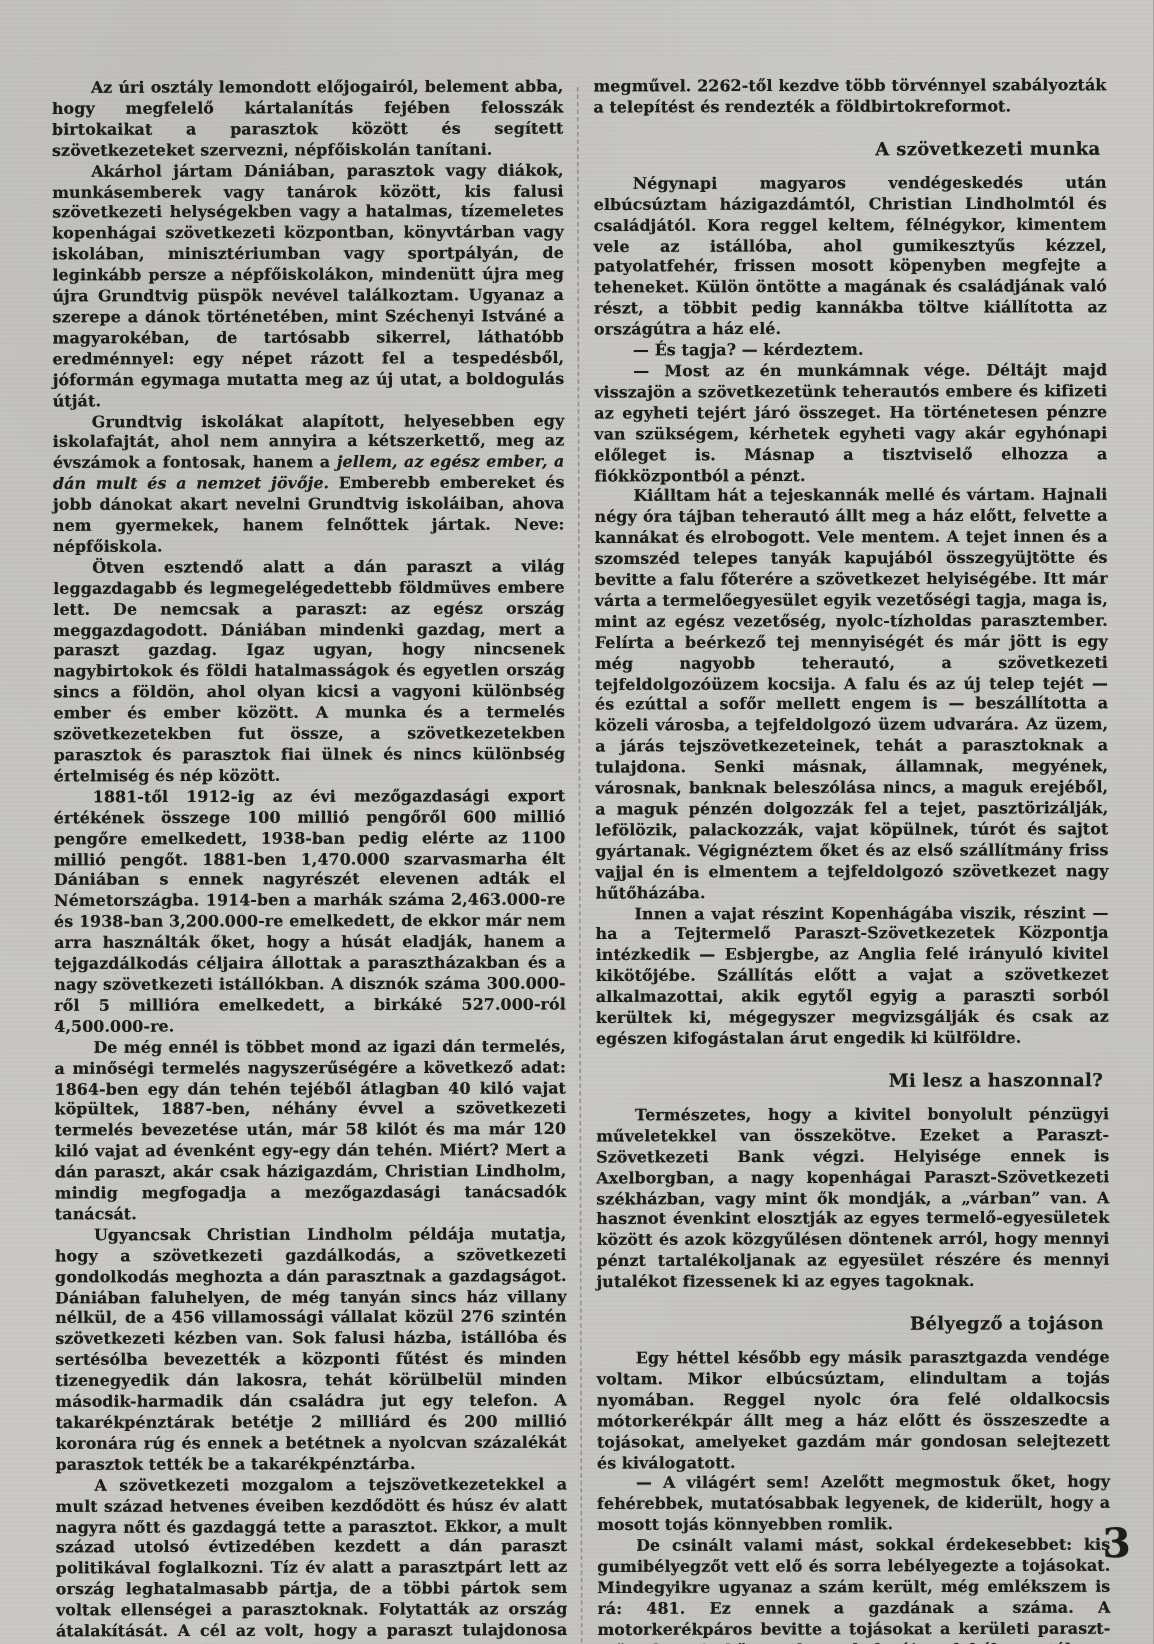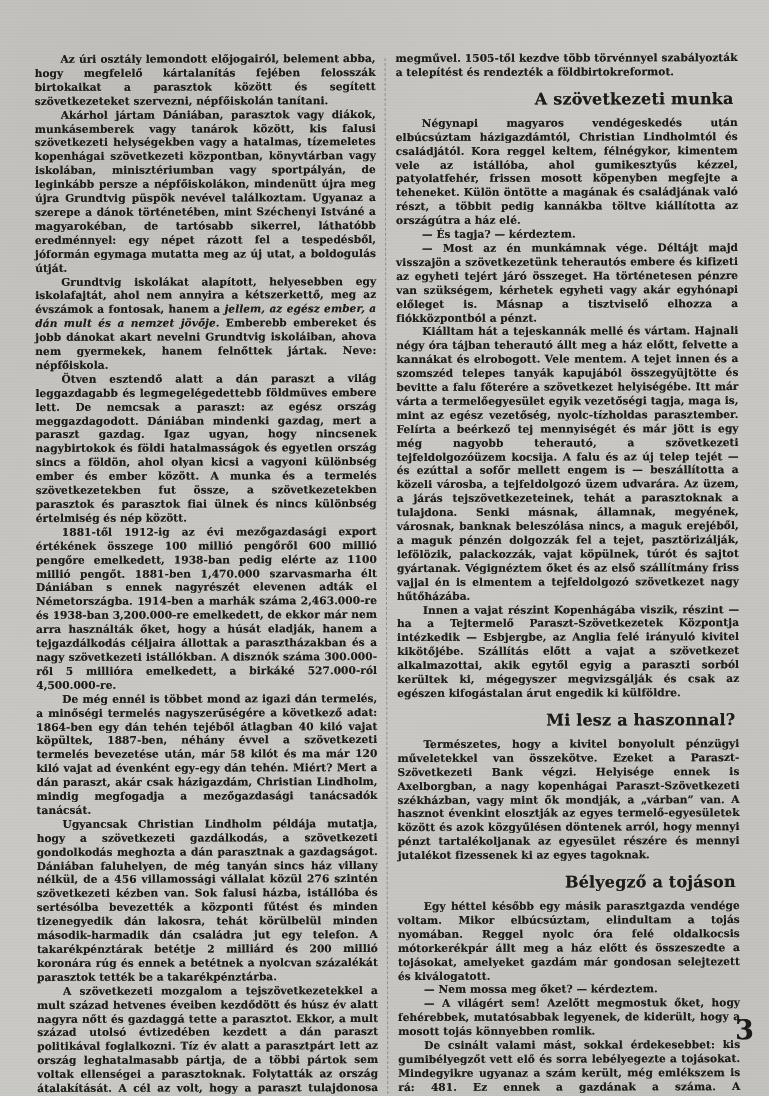--- a/index.html
+++ b/index.html
@@ -38,21 +38,21 @@
     font-weight:bold;
     text-align:justify;
     text-indent:26px;
     letter-spacing:0.05px;
     text-shadow:0 0 0.5px rgba(20,20,18,0.55);
   }
   .para.noindent{text-indent:0;}
   .para em{font-style:italic;}
   .heading{
     margin:13px 4px 10px 0;
-    font-size:16px;
+    font-size:12px;
     line-height:14px;
     font-weight:bold;
     text-align:right;
     letter-spacing:0.2px;
     text-shadow:0 0 0.5px rgba(20,20,18,0.6);
   }
   .page-number{
     position:absolute;
     top:1014px;right:15px;
     font-size:27px;
@@ -72,30 +72,29 @@
         <p class="para">Akárhol jártam Dániában, parasztok vagy diákok, munkásemberek vagy tanárok között, kis falusi szövetkezeti helységekben vagy a hatalmas, tízemeletes kopenhágai szövetkezeti központban, könyvtárban vagy iskolában, minisztériumban vagy sportpályán, de leginkább persze a népfőiskolákon, mindenütt újra meg újra Grundtvig püspök nevével találkoztam. Ugyanaz a szerepe a dánok történetében, mint Széchenyi Istváné a magyarokéban, de tartósabb sikerrel, láthatóbb eredménnyel: egy népet rázott fel a tespedésből, jóformán egymaga mutatta meg az új utat, a boldogulás útját.</p>
         <p class="para">Grundtvig iskolákat alapított, helyesebben egy iskolafajtát, ahol nem annyira a kétszerkettő, meg az évszámok a fontosak, hanem a <em>jellem, az egész ember, a dán mult és a nemzet jövője.</em> Emberebb embereket és jobb dánokat akart nevelni Grundtvig iskoláiban, ahova nem gyermekek, hanem felnőttek jártak. Neve: népfőiskola.</p>
         <p class="para">Ötven esztendő alatt a dán paraszt a világ leggazdagabb és legmegelégedettebb földmüves embere lett. De nemcsak a paraszt: az egész ország meggazdagodott. Dániában mindenki gazdag, mert a paraszt gazdag. Igaz ugyan, hogy nincsenek nagybirtokok és földi hatalmasságok és egyetlen ország sincs a földön, ahol olyan kicsi a vagyoni különbség ember és ember között. A munka és a termelés szövetkezetekben fut össze, a szövetkezetekben parasztok és parasztok fiai ülnek és nincs különbség értelmiség és nép között.</p>
         <p class="para">1881-től 1912-ig az évi mezőgazdasági export értékének összege 100 millió pengőről 600 millió pengőre emelkedett, 1938-ban pedig elérte az 1100 millió pengőt. 1881-ben 1,470.000 szarvasmarha élt Dániában s ennek nagyrészét elevenen adták el Németországba. 1914-ben a marhák száma 2,463.000-re és 1938-ban 3,200.000-re emelkedett, de ekkor már nem arra használták őket, hogy a húsát eladják, hanem a tejgazdálkodás céljaira állottak a parasztházakban és a nagy szövetkezeti istállókban. A disznók száma 300.000-ről 5 millióra emelkedett, a birkáké 527.000-ról 4,500.000-re.</p>
         <p class="para">De még ennél is többet mond az igazi dán termelés, a minőségi termelés nagyszerűségére a következő adat: 1864-ben egy dán tehén tejéből átlagban 40 kiló vajat köpültek, 1887-ben, néhány évvel a szövetkezeti termelés bevezetése után, már 58 kilót és ma már 120 kiló vajat ad évenként egy-egy dán tehén. Miért? Mert a dán paraszt, akár csak házigazdám, Christian Lindholm, mindig megfogadja a mezőgazdasági tanácsadók tanácsát.</p>
         <p class="para">Ugyancsak Christian Lindholm példája mutatja, hogy a szövetkezeti gazdálkodás, a szövetkezeti gondolkodás meghozta a dán parasztnak a gazdagságot. Dániában faluhelyen, de még tanyán sincs ház villany nélkül, de a 456 villamossági vállalat közül 276 szintén szövetkezeti kézben van. Sok falusi házba, istállóba és sertésólba bevezették a központi fűtést és minden tizenegyedik dán lakosra, tehát körülbelül minden második-harmadik dán családra jut egy telefon. A takarékpénztárak betétje 2 milliárd és 200 millió koronára rúg és ennek a betétnek a nyolcvan százalékát parasztok tették be a takarékpénztárba.</p>
         <p class="para">A szövetkezeti mozgalom a tejszövetkezetekkel a mult század hetvenes éveiben kezdődött és húsz év alatt nagyra nőtt és gazdaggá tette a parasztot. Ekkor, a mult század utolsó évtizedében kezdett a dán paraszt politikával foglalkozni. Tíz év alatt a parasztpárt lett az ország leghatalmasabb pártja, de a többi pártok sem voltak ellenségei a parasztoknak. Folytatták az ország átalakítását. A cél az volt, hogy a paraszt tulajdonosa legyen annak a földnek, amelyet</p>
       </div>
     <div class="col-divider"></div>
     <div class="column right">
-        <p class="para noindent">megművel. 1505-től kezdve több törvénnyel szabályozták a telepítést és rendezték a földbirtokreformot.</p>
+        <p class="para noindent">megművel. 2262-től kezdve több törvénnyel szabályozták a telepítést és rendezték a földbirtokreformot.</p>
         <h3 class="heading">A szövetkezeti munka</h3>
         <p class="para">Négynapi magyaros vendégeskedés után elbúcsúztam házigazdámtól, Christian Lindholmtól és családjától. Kora reggel keltem, félnégykor, kimentem vele az istállóba, ahol gumikesztyűs kézzel, patyolatfehér, frissen mosott köpenyben megfejte a teheneket. Külön öntötte a magának és családjának való részt, a többit pedig kannákba töltve kiállította az országútra a ház elé.</p>
         <p class="para">— És tagja? — kérdeztem.</p>
         <p class="para">— Most az én munkámnak vége. Déltájt majd visszajön a szövetkezetünk teherautós embere és kifizeti az egyheti tejért járó összeget. Ha történetesen pénzre van szükségem, kérhetek egyheti vagy akár egyhónapi előleget is. Másnap a tisztviselő elhozza a fiókközpontból a pénzt.</p>
         <p class="para">Kiálltam hát a tejeskannák mellé és vártam. Hajnali négy óra tájban teherautó állt meg a ház előtt, felvette a kannákat és elrobogott. Vele mentem. A tejet innen és a szomszéd telepes tanyák kapujából összegyüjtötte és bevitte a falu főterére a szövetkezet helyiségébe. Itt már várta a termelőegyesület egyik vezetőségi tagja, maga is, mint az egész vezetőség, nyolc-tízholdas parasztember. Felírta a beérkező tej mennyiségét és már jött is egy még nagyobb teherautó, a szövetkezeti tejfeldolgozóüzem kocsija. A falu és az új telep tejét — és ezúttal a sofőr mellett engem is — beszállította a közeli városba, a tejfeldolgozó üzem udvarára. Az üzem, a járás tejszövetkezeteinek, tehát a parasztoknak a tulajdona. Senki másnak, államnak, megyének, városnak, banknak beleszólása nincs, a maguk erejéből, a maguk pénzén dolgozzák fel a tejet, pasztörizálják, lefölözik, palackozzák, vajat köpülnek, túrót és sajtot gyártanak. Végignéztem őket és az első szállítmány friss vajjal én is elmentem a tejfeldolgozó szövetkezet nagy hűtőházába.</p>
         <p class="para">Innen a vajat részint Kopenhágába viszik, részint — ha a Tejtermelő Paraszt-Szövetkezetek Központja intézkedik — Esbjergbe, az Anglia felé irányuló kivitel kikötőjébe. Szállítás előtt a vajat a szövetkezet alkalmazottai, akik egytől egyig a paraszti sorból kerültek ki, mégegyszer megvizsgálják és csak az egészen kifogástalan árut engedik ki külföldre.</p>
         <h3 class="heading">Mi lesz a haszonnal?</h3>
         <p class="para">Természetes, hogy a kivitel bonyolult pénzügyi műveletekkel van összekötve. Ezeket a Paraszt-Szövetkezeti Bank végzi. Helyisége ennek is Axelborgban, a nagy kopenhágai Paraszt-Szövetkezeti székházban, vagy mint ők mondják, a „várban” van. A hasznot évenkint elosztják az egyes termelő-egyesületek között és azok közgyűlésen döntenek arról, hogy mennyi pénzt tartalékoljanak az egyesület részére és mennyi jutalékot fizessenek ki az egyes tagoknak.</p>
         <h3 class="heading">Bélyegző a tojáson</h3>
         <p class="para">Egy héttel később egy másik parasztgazda vendége voltam. Mikor elbúcsúztam, elindultam a tojás nyomában. Reggel nyolc óra felé oldalkocsis mótorkerékpár állt meg a ház előtt és összeszedte a tojásokat, amelyeket gazdám már gondosan selejtezett és kiválogatott.</p>
-        <p class="para">— Nem mossa meg őket? — kérdeztem.</p>
         <p class="para">— A világért sem! Azelőtt megmostuk őket, hogy fehérebbek, mutatósabbak legyenek, de kiderült, hogy a mosott tojás könnyebben romlik.</p>
         <p class="para">De csinált valami mást, sokkal érdekesebbet: kis gumibélyegzőt vett elő és sorra lebélyegezte a tojásokat. Mindegyikre ugyanaz a szám került, még emlékszem is rá: 481. Ez ennek a gazdának a száma. A motorkerékpáros bevitte a tojásokat a kerületi paraszt-szövetkezeti központba, ahol újra lebélyegezték: a kerület számát ütötték rá. És amikor hatalmas teherautókon — ugyancsak a parasztok tulajdona</p>
       </div>
   </div>
   <div class="page-number">3</div>
 </div>
 
 </body></html>

